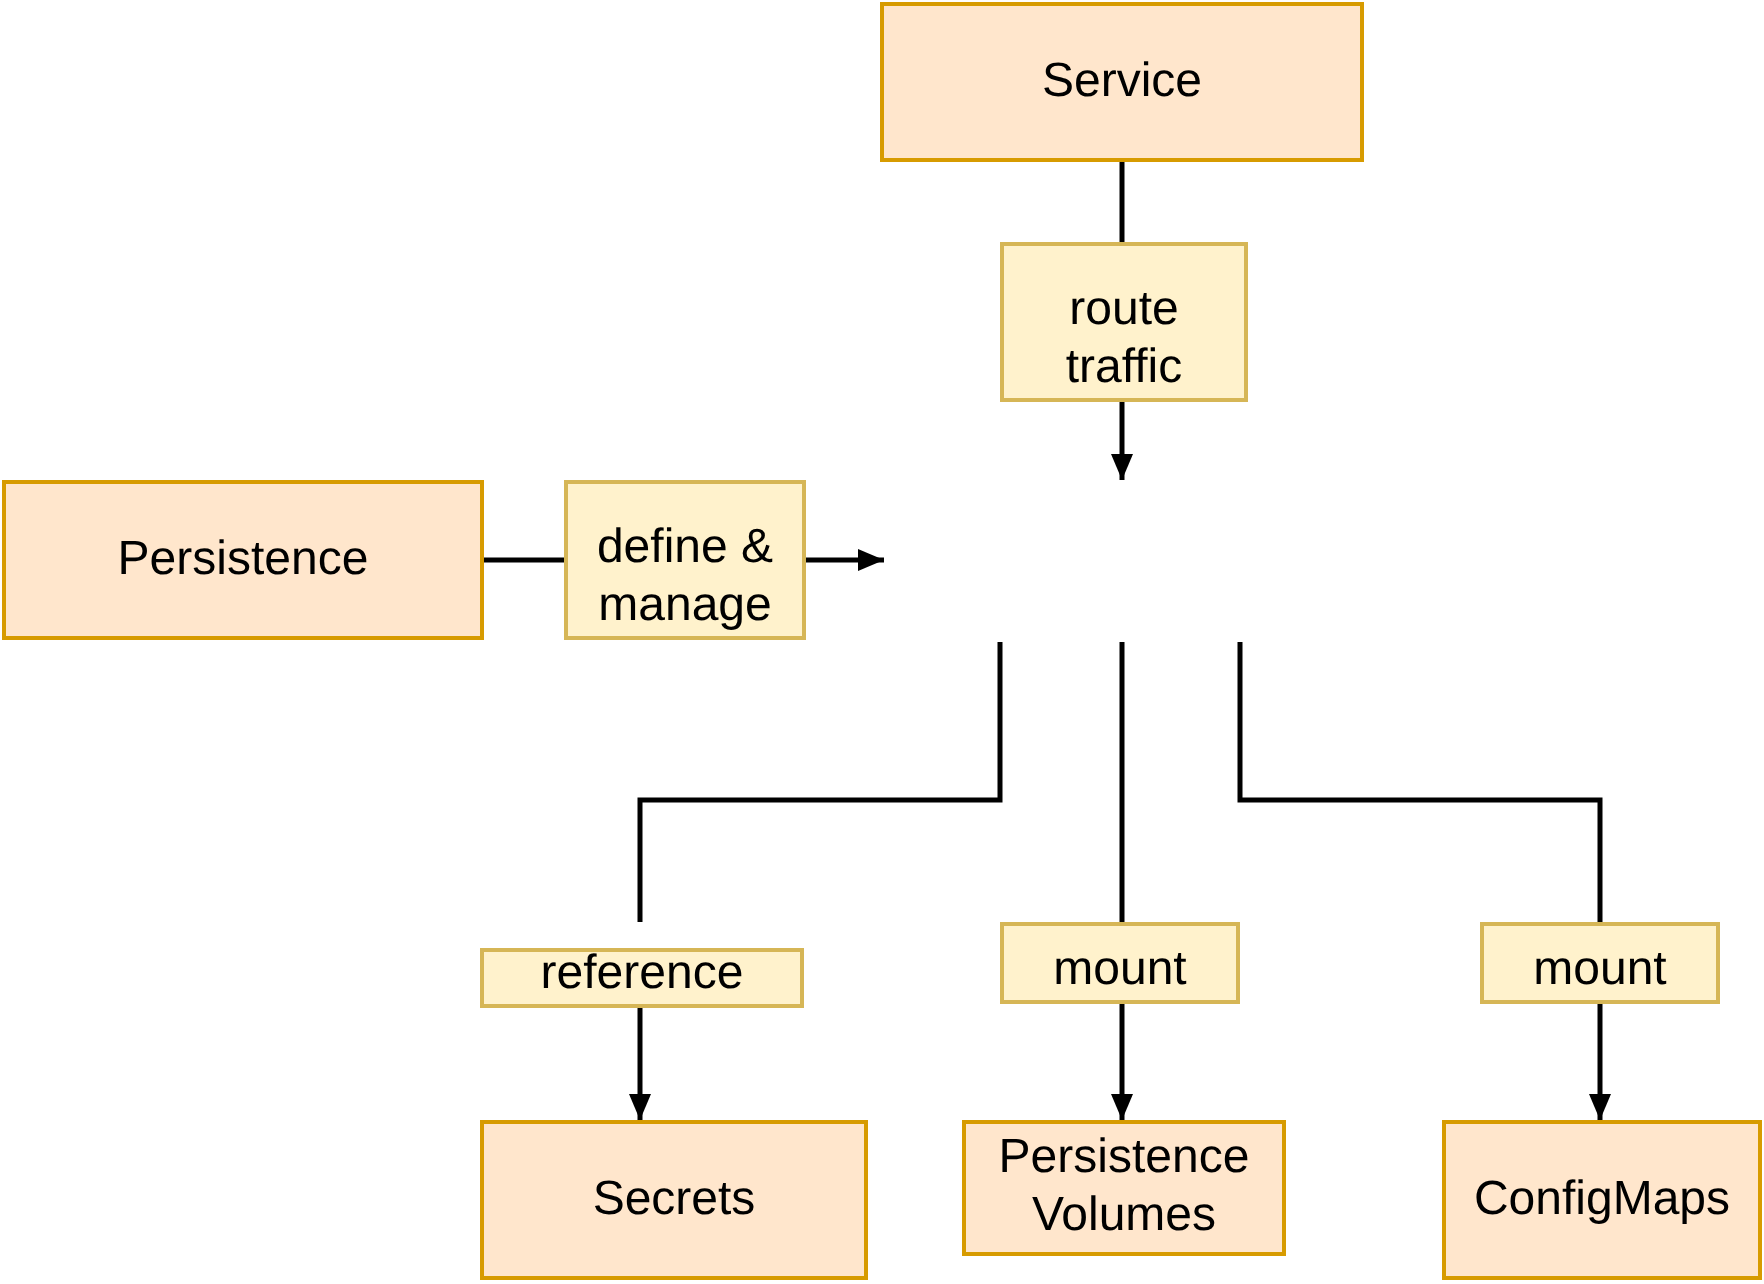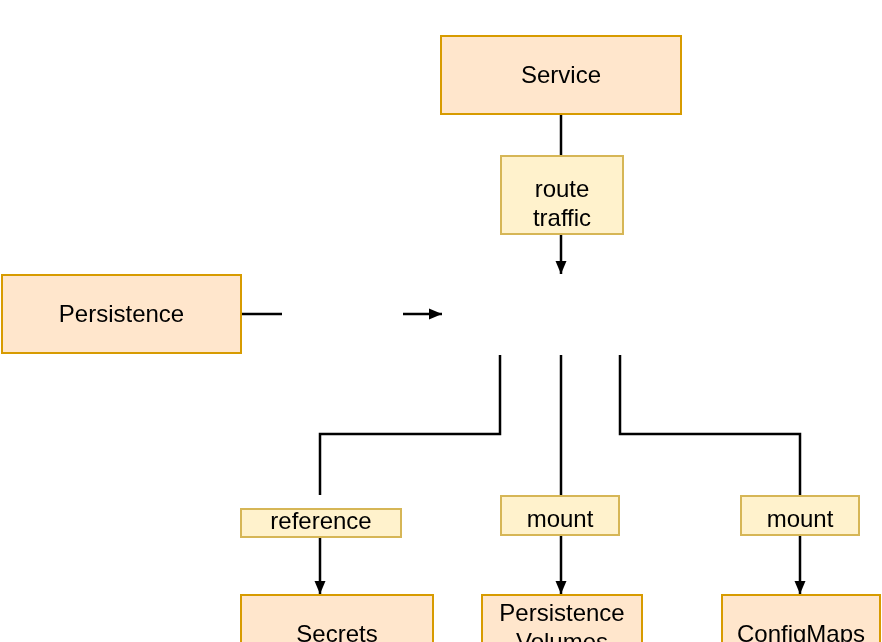--- a/index.html
+++ b/index.html
@@ -60,21 +60,21 @@
   .n-reference      { left: 240px; top: 474px; width: 162px; height: 30px; }
   .n-mount-pv       { left: 500px; top: 461px; width: 120px; height: 41px; }
   .n-mount-cm       { left: 740px; top: 461px; width: 120px; height: 41px; }
   .n-secrets        { left: 240px; top: 560px; width: 194px; height: 80px; }
   .n-persistence    { left: 481px; top: 560px; width: 162px; height: 68px; }
   .n-configmaps     { left: 721px; top: 560px; width: 160px; height: 80px; }
 </style>
 </head>
 <body>
 
-<div style="position:absolute; inset:0;margin-top:34px;">
+<div style="position:absolute; inset:0;">
 
   <svg class="edge-layer" width="882" height="642" viewBox="0 0 882 642" xmlns="http://www.w3.org/2000/svg">
     <defs>
       <marker id="arrow" markerUnits="userSpaceOnUse" markerWidth="16" markerHeight="14" refX="14.5" refY="7" orient="auto">
         <path class="arrowhead" d="M1.5,1.5 L14.5,7 L1.5,12.5 Z"></path>
       </marker>
     </defs>
     <path class="edge" d="M561 81 V121"></path>
     <path class="edge" d="M561 201 V240" marker-end="url(#arrow)"></path>
     <path class="edge" d="M242 280 H282"></path>
@@ -93,20 +93,24 @@
 
   <div class="node label-box n-route-traffic">
     <span>route
 traffic</span>
   </div>
 
   <div class="node entity n-statefulset">
     <span>Persistence</span>
   </div>
 
+  <div class="node label-box n-define-manage">
+    <span>define &amp;
+manage</span>
+  </div>
 
 
   <div class="node label-box n-reference">
     <span>reference</span>
   </div>
 
   <div class="node label-box n-mount-pv">
     <span>mount</span>
   </div>
 

